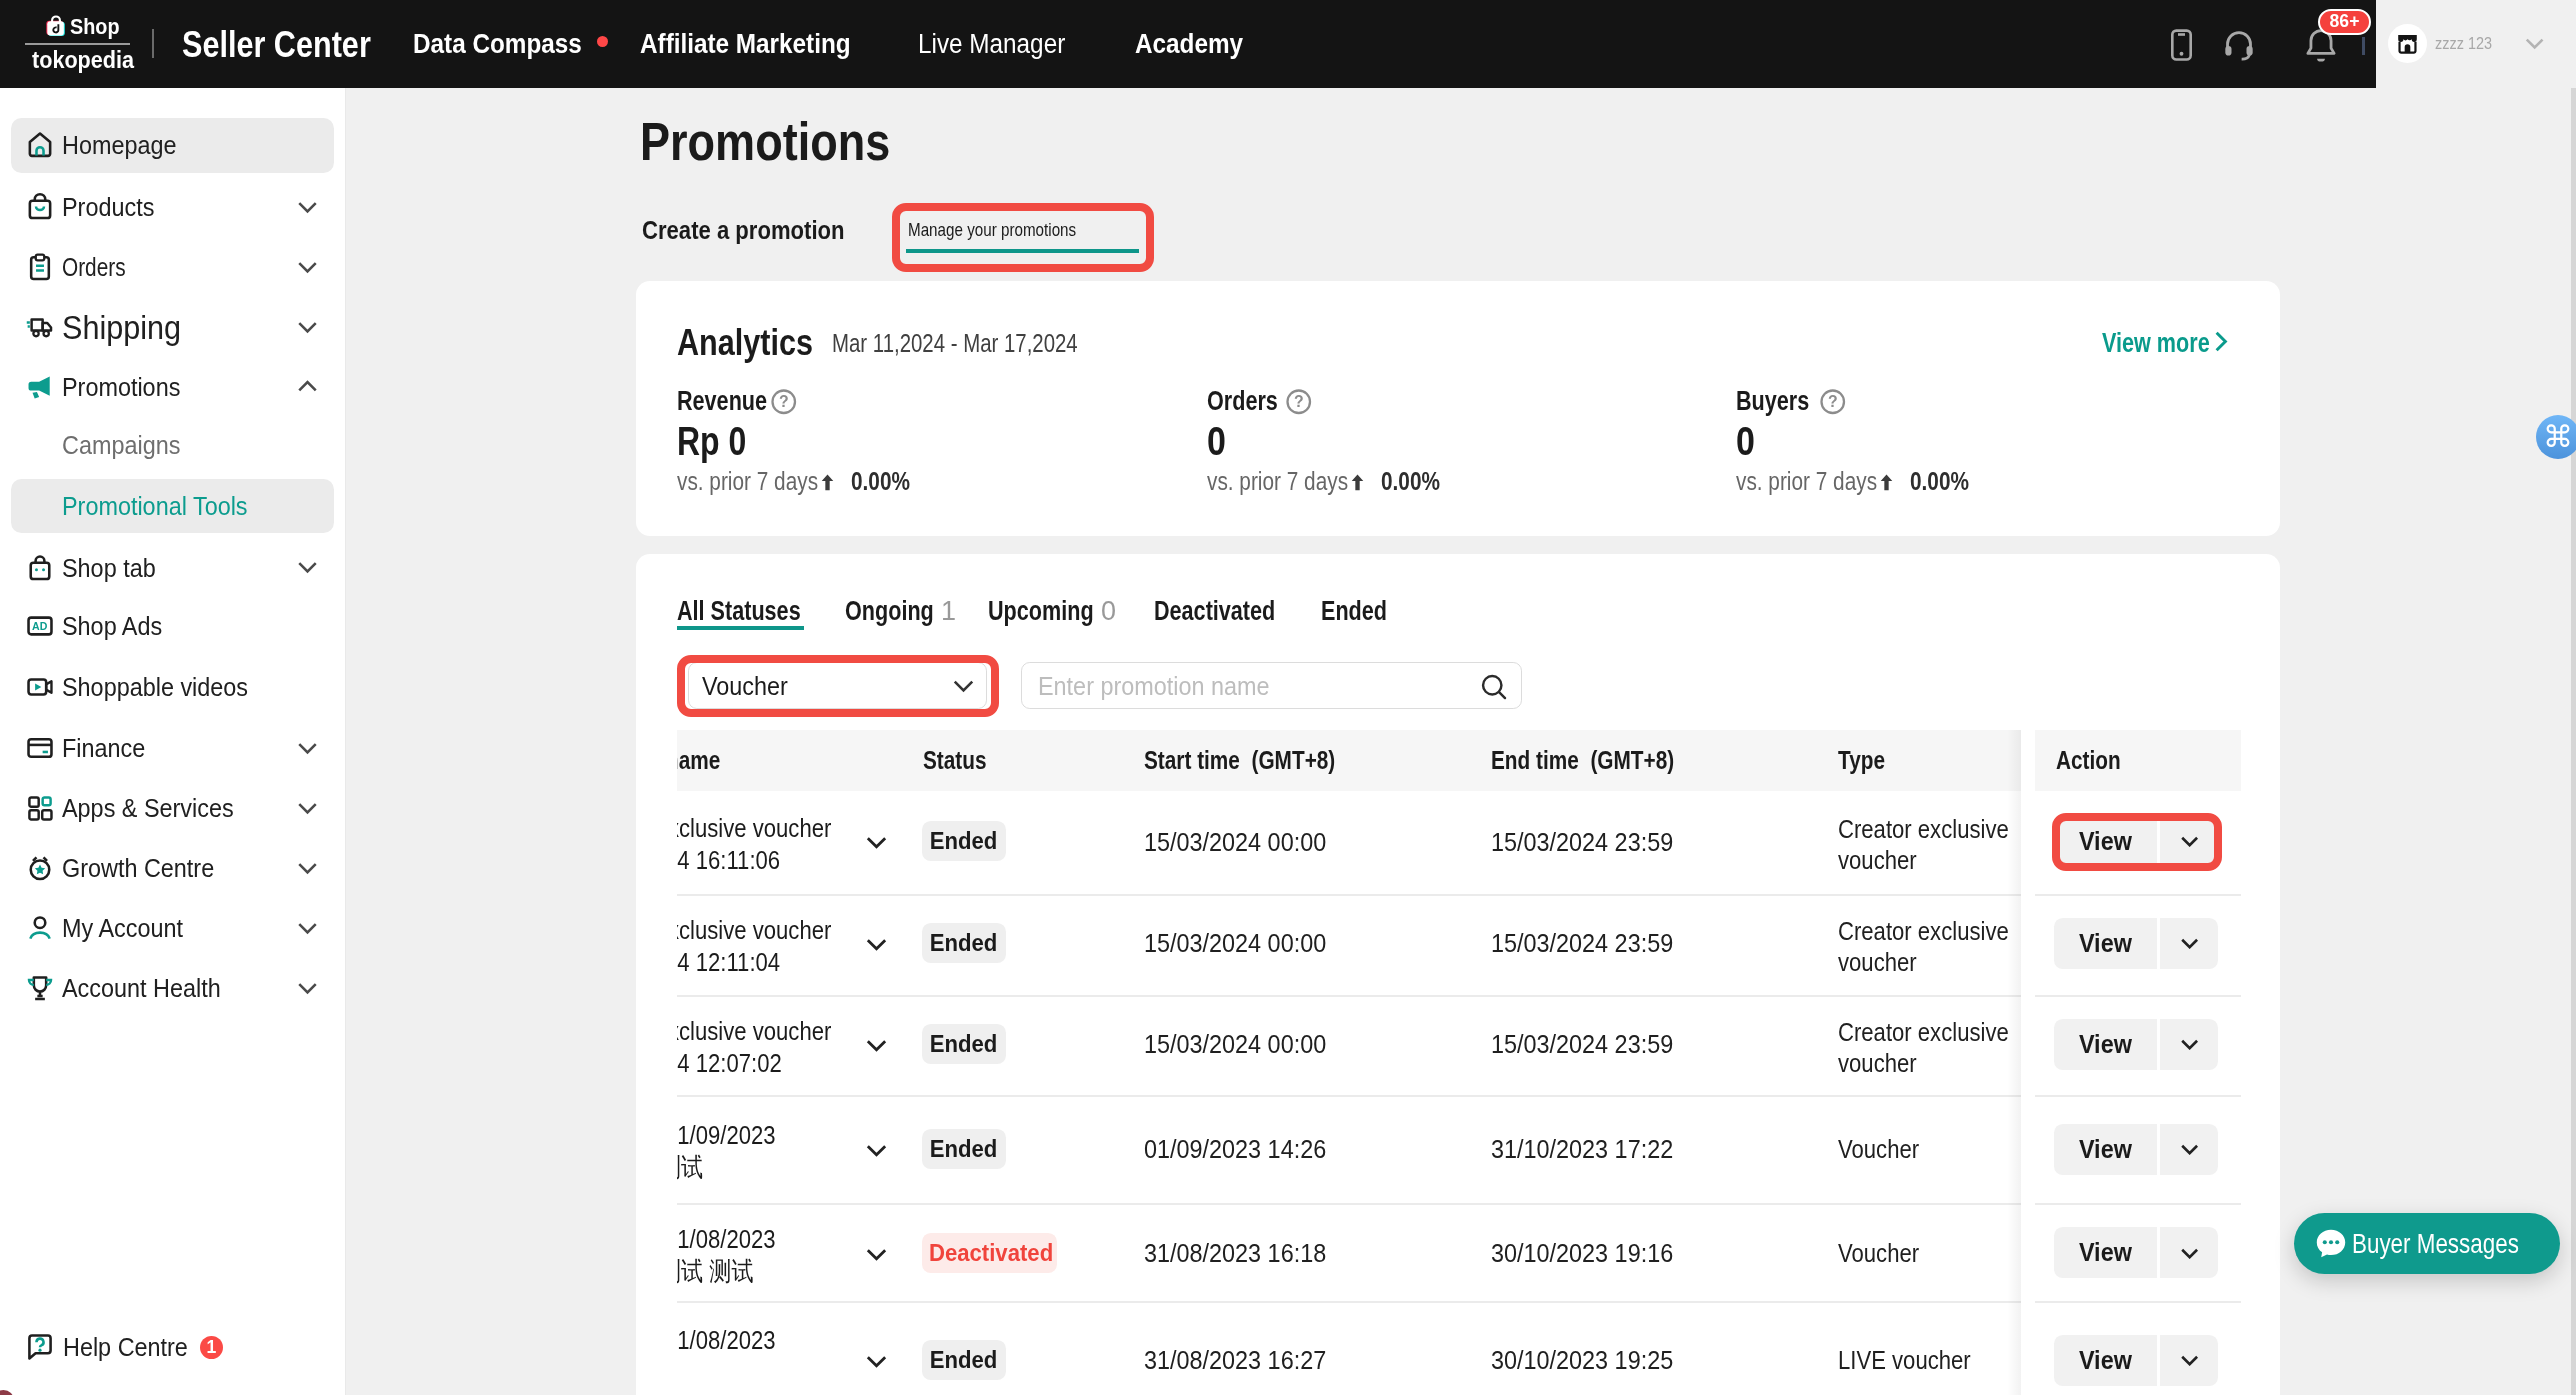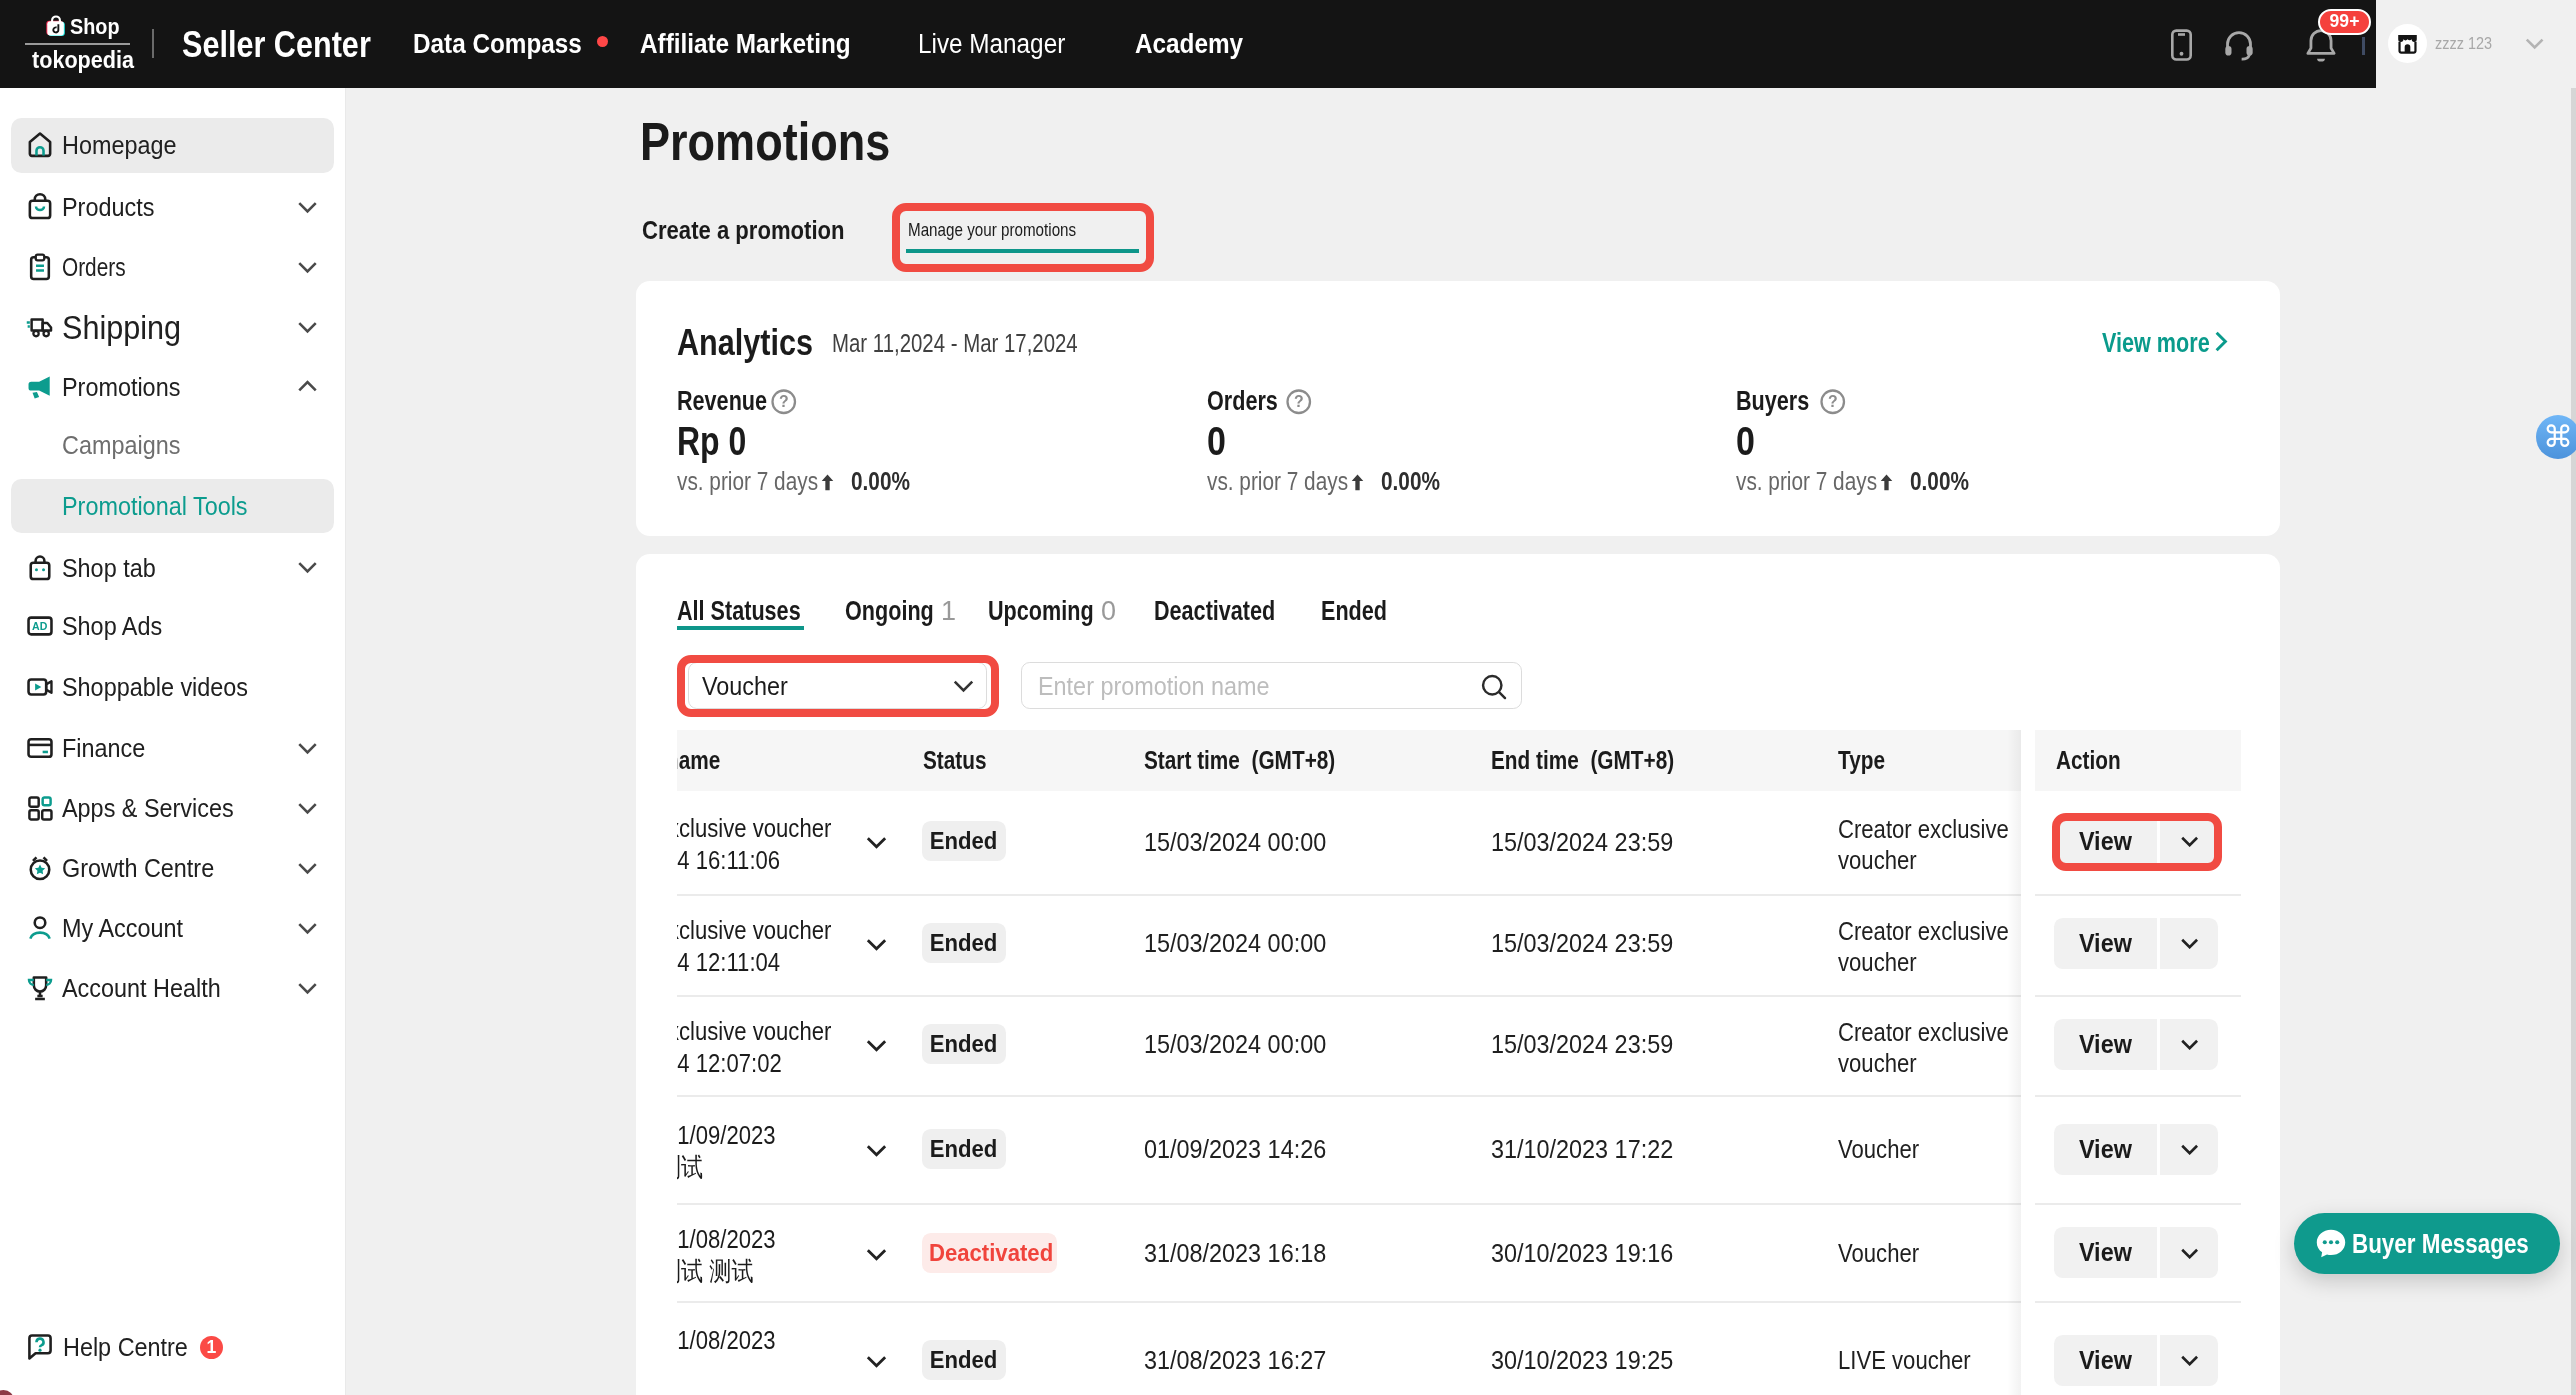--- a/index.html
+++ b/index.html
@@ -44,21 +44,21 @@
   <svg class="abs" style="left:2224px;top:29px" width="30" height="32" viewBox="0 0 34 36">
     <path d="M4 22 v-5 a13 13 0 0 1 26 0 v5" fill="none" stroke="#a8a8a8" stroke-width="3.2"></path>
     <rect x="1.5" y="19" width="7" height="11" rx="3.5" fill="#a8a8a8"></rect>
     <rect x="25.5" y="19" width="7" height="11" rx="3.5" fill="#a8a8a8"></rect>
     <path d="M29 29 a9 7 0 0 1 -9 5" fill="none" stroke="#a8a8a8" stroke-width="3"></path>
   </svg>
   <svg class="abs" style="left:2305px;top:28px" width="32" height="35" viewBox="0 0 36 40">
     <path d="M18 3 a11.5 11.5 0 0 1 11.5 11.5 v8.5 l3.5 6 h-30 l3.5 -6 v-8.5 A11.5 11.5 0 0 1 18 3 z" fill="none" stroke="#a8a8a8" stroke-width="3.2" stroke-linejoin="round"></path>
     <path d="M13.5 35 a4.5 3.4 0 0 0 9 0 z" fill="#a8a8a8"></path>
   </svg>
-  <div class="abs" style="left:2318px;top:8.8px;width:53px;height:26px;background:#f5413d;border:2.6px solid #fff;border-radius:14px;color:#fff;font-size:17.6px;font-weight:700;text-align:center;line-height:21px">99+</div>
+  <div class="abs" style="left:2318px;top:8.8px;width:53px;height:26px;background:#f5413d;border:2.6px solid #fff;border-radius:14px;color:#fff;font-size:17.6px;font-weight:700;text-align:center;line-height:21px">86+</div>
   <div class="abs" style="left:2362px;top:37px;width:2.6px;height:17.6px;background:#3f4b63"></div>
   <div class="abs" style="left:2388px;top:24px;width:39px;height:39px;border-radius:50%;background:#fff"></div>
   <svg class="abs" style="left:2396px;top:32px" width="23" height="23" viewBox="0 0 26 26">
     <path d="M4 11 V21.5 a1.8 1.8 0 0 0 1.8 1.8 H20.2 a1.8 1.8 0 0 0 1.8-1.8 V11" fill="none" stroke="#141414" stroke-width="2.5"></path>
     <path d="M2.5 3.5 h21 v4.8 a2.9 2.9 0 0 1 -5.8 0 a2.9 2.9 0 0 1 -4.6 0 a2.9 2.9 0 0 1 -4.7 0 a2.9 2.9 0 0 1 -5.9 0 z" fill="#141414"></path>
     <path d="M9.8 23 v-6 a3.2 3.2 0 0 1 6.4 0 v6" fill="#141414"></path>
   </svg>
   <div class="abs nowrap" style="left:2435px;top:30px;height:28px;line-height:28px;font-size:17px;color:#a8a8a8"><span class="sx85">zzzz 123</span></div>
   <svg class="abs" style="left:2525px;top:37px" width="19.3" height="14" viewBox="0 0 22 16">
       <path d="M2 3 l9 9 9-9" fill="none" stroke="#b3b3b3" stroke-width="3"></path>
@@ -415,15 +415,15 @@
 
 <div class="abs" style="left:2536px;top:415px;width:44px;height:44px;border-radius:50%;background:linear-gradient(180deg,#6fb6f7 0%,#5ea4e8 50%,#4c93dc 100%);color:#fff;font-size:30px;line-height:44px;text-align:center">⌘</div>
 
 <div class="abs" style="left:2294px;top:1213px;width:266px;height:61px;border-radius:31px;background:#0f9a8d;box-shadow:0 7px 21px rgba(0,0,0,0.18)">
   <svg class="abs" style="left:21px;top:15px" width="32" height="32" viewBox="0 0 36 36">
     <path d="M18 2 C9 2 2 8.3 2 16.2 c0 4.5 2.3 8.5 6 11.1 L7 33 l6.5-3.2 c1.4 .4 2.9 .6 4.5 .6 c9 0 16-6.3 16-14.2 S27 2 18 2 z" fill="#fff"></path>
     <circle cx="11" cy="16" r="2.3" fill="#0f9a8d"></circle>
       <circle cx="18" cy="16" r="2.3" fill="#0f9a8d"></circle>
       <circle cx="25" cy="16" r="2.3" fill="#0f9a8d"></circle>
   </svg>
-  <div class="abs nowrap" style="left:58px;top:16px;height:30px;line-height:30px;font-size:28px;font-weight:700;color:#fff"><span class="sx8">Buyer Messages</span></div>
+  <div class="abs nowrap" style="left:58px;top:16px;height:30px;line-height:30px;font-size:28px;font-weight:400;color:#fff"><span class="sx8">Buyer Messages</span></div>
 </div>
 
 
 </body></html>

